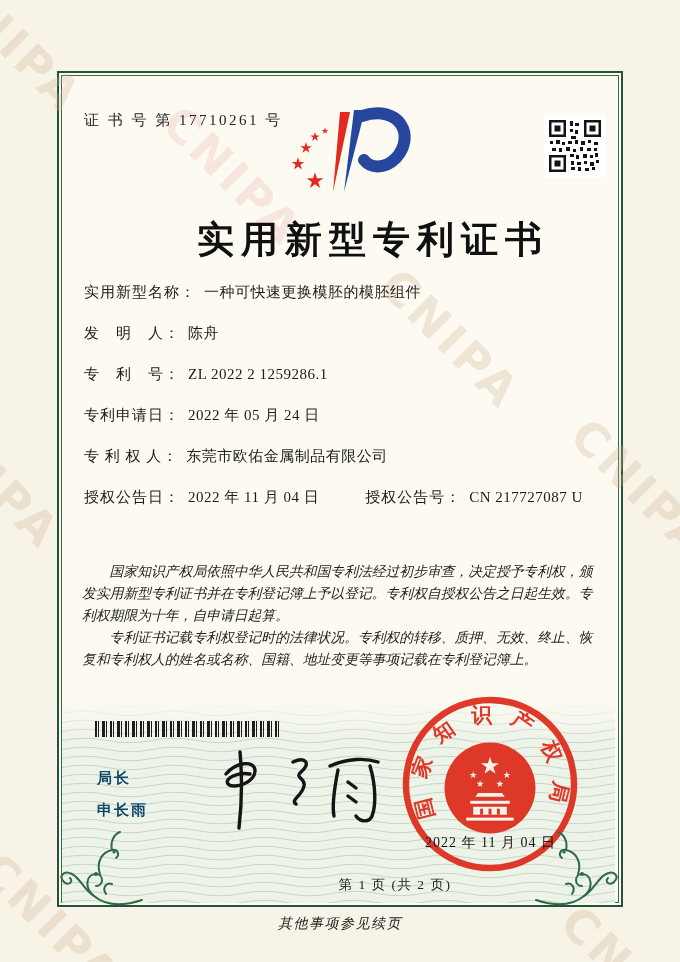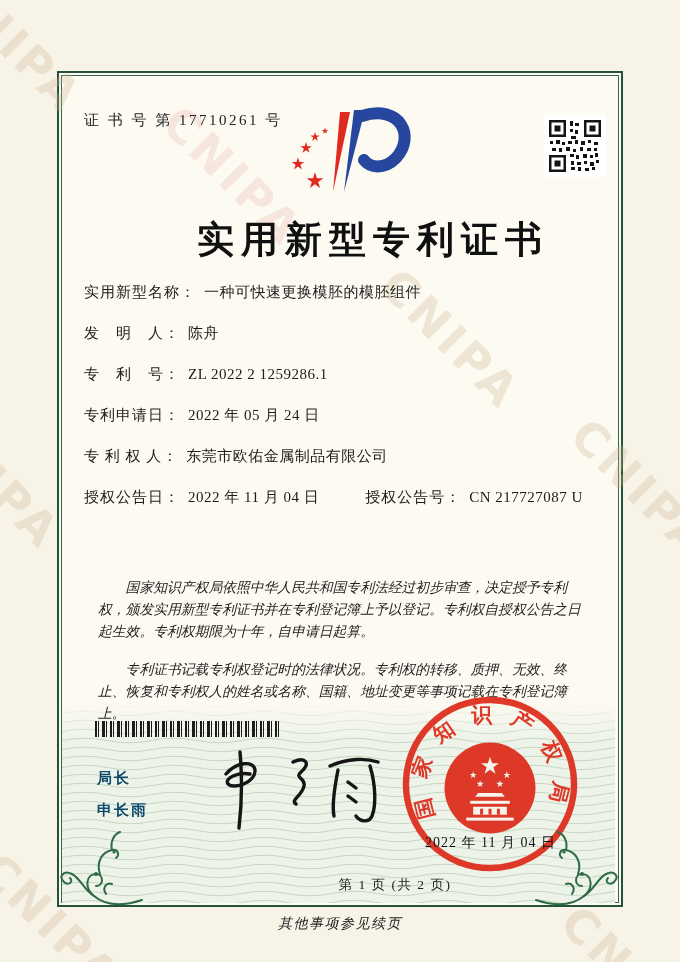--- a/index.html
+++ b/index.html
@@ -50,21 +50,21 @@
   .flabel{letter-spacing:1px;}
   .fvalue{margin-left:8px;letter-spacing:0.5px;}
   .flabel.second{margin-left:46px;}
 
   
   .body-text{
     position:absolute;left:82px;top:561px;width:524px;z-index:2;
     font-size:13.8px;line-height:22px;color:#222;
     font-style:italic;
   }
-  .body-text p{margin:16px;text-indent:2em;}
+  .body-text p{margin:0;text-indent:2em;}
 
   
   .guilloche{position:absolute;left:62px;top:700px;width:553px;height:203px;z-index:1;}
   .guilloche .fade{
     position:absolute;left:0;top:0;width:100%;height:40px;
     background:linear-gradient(180deg,#fdfaf2 0%,rgba(253,250,242,0) 100%);
   }
 
   
   .barcode{

